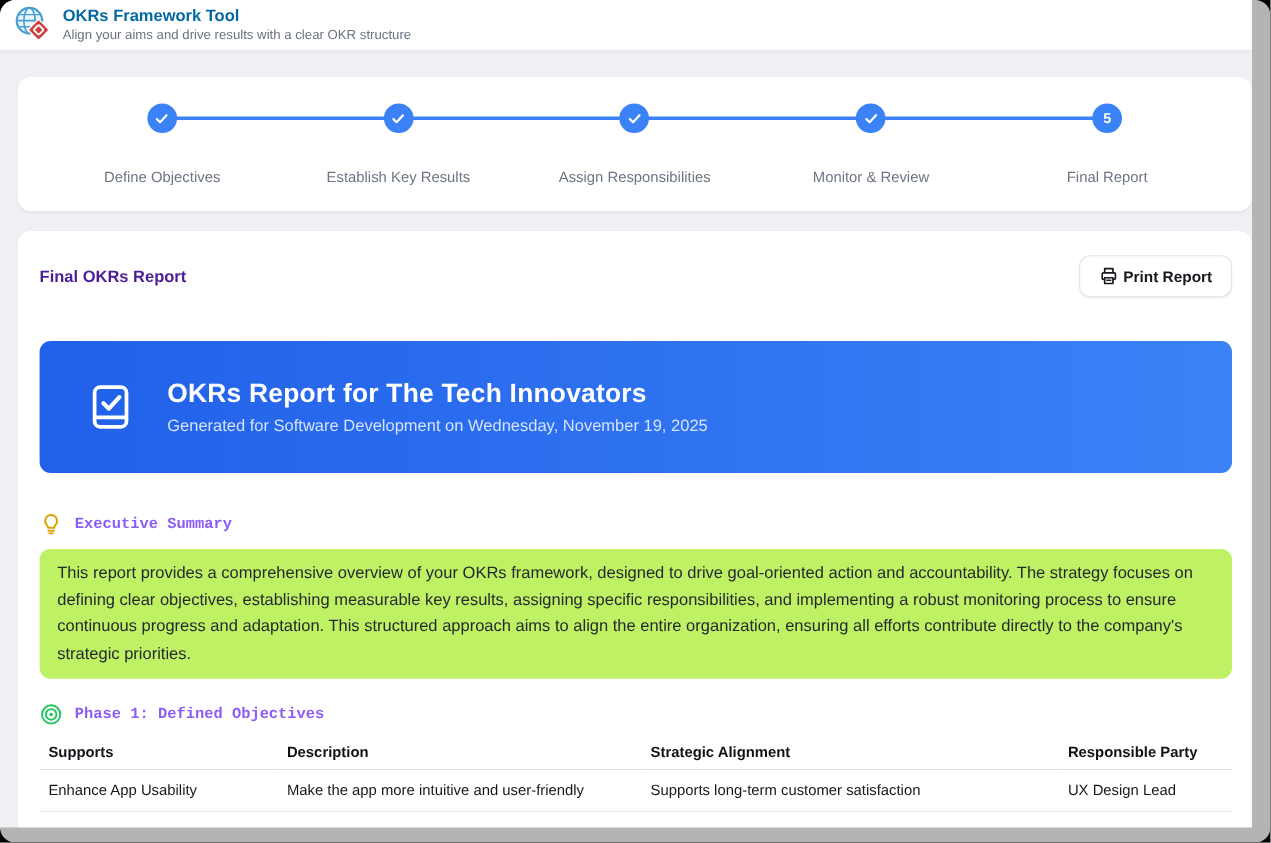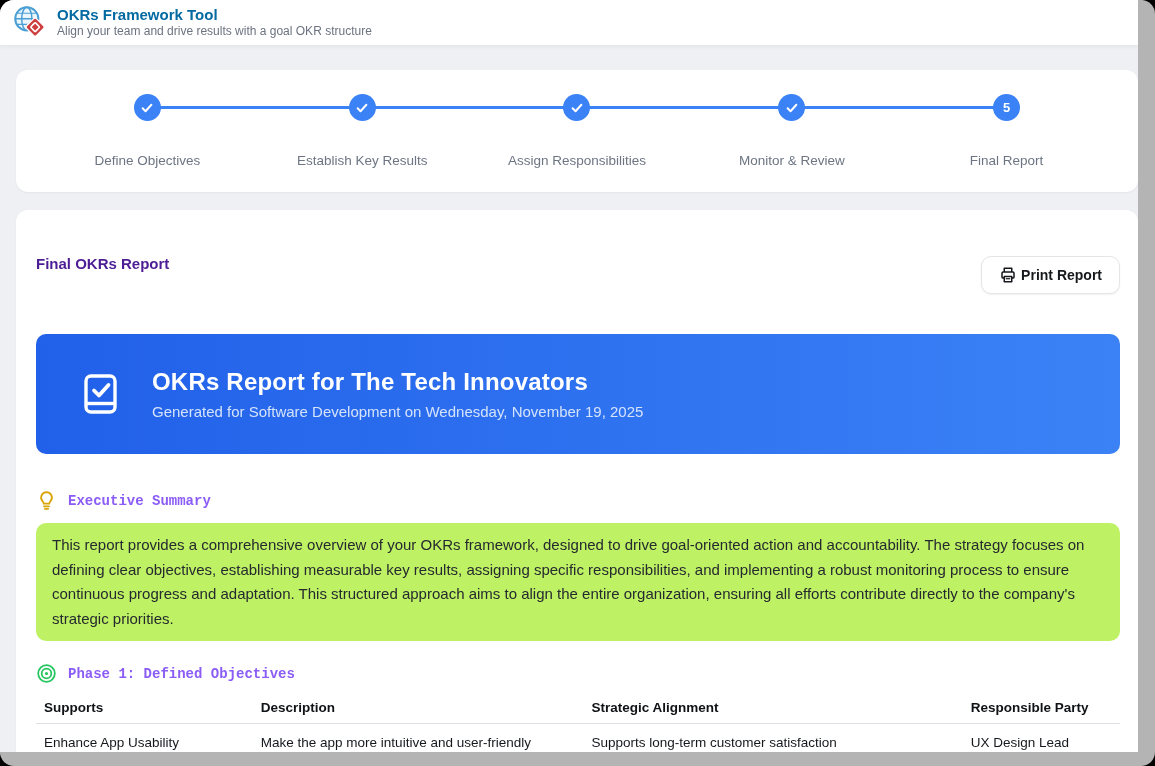--- a/index.html
+++ b/index.html
@@ -56,21 +56,21 @@
   .step-label { margin-top: 32px; color: #6d7583; font-size: 13.5px; }
   
   .main-card { margin-top: 18px; padding: 22px 18px 60px 20px; min-height: 620px; border-radius: 12px 12px 0 0; }
   .report-header { display: flex; justify-content: space-between; align-items: center; }
   .report-title { font-size: 15px; font-weight: 700; color: #4c1d95; }
   .print-btn {
     display: flex; align-items: center; gap: 4px;
     background: #fff; border: 1px solid #e3e5e8; border-radius: 10px;
     padding: 9px 17px; font-family: inherit;
     font-size: 14px; font-weight: 700; color: #15181c;
-    box-shadow: 0 1px 2px rgba(0,0,0,.06); cursor: pointer; margin-top: 24px;
+    box-shadow: 0 1px 2px rgba(0,0,0,.06); cursor: pointer;
   }
   .banner {
     margin-top: 40px; border-radius: 10px;
     background: linear-gradient(90deg, #2160e9, #3b82f6);
     height: 120px; padding: 0 40px 0 42px;
     display: flex; align-items: center; gap: 28px; color: #fff;
   }
   .banner-title { font-size: 24px; font-weight: 700; letter-spacing: .2px; }
   .banner-sub { font-size: 15px; color: #d4e3fb; margin-top: 7px; }
   .section-head { display: flex; align-items: center; gap: 11px; }
@@ -103,21 +103,21 @@
       <circle cx="16" cy="16" r="12.5" fill="#eaf5fc" stroke="#4a9fd4" stroke-width="2.2"></circle>
       <ellipse cx="16" cy="16" rx="5.5" ry="12.5" fill="none" stroke="#4a9fd4" stroke-width="1.6"></ellipse>
       <line x1="3.5" y1="16" x2="28.5" y2="16" stroke="#4a9fd4" stroke-width="1.6"></line>
       <line x1="5.5" y1="10" x2="26.5" y2="10" stroke="#4a9fd4" stroke-width="1.3"></line>
       <line x1="5.5" y1="22" x2="26.5" y2="22" stroke="#4a9fd4" stroke-width="1.3"></line>
       <rect x="17.5" y="17.5" width="15" height="15" rx="2" transform="rotate(45 25 25)" fill="#cf3e3e" stroke="#fff" stroke-width="1.4"></rect>
       <rect x="21.5" y="21.5" width="7" height="7" rx="1" transform="rotate(45 25 25)" fill="none" stroke="#fff" stroke-width="1.8"></rect>
     </svg>
     <div class="header-text">
       <div class="app-title">OKRs Framework Tool</div>
-      <div class="app-subtitle">Align your team and drive results with a goal OKR structure</div>
+      <div class="app-subtitle">Align your aims and drive results with a clear OKR structure</div>
     </div>
   </header>
 
   <div class="page">
 
     <section class="card stepper-card">
       <div class="steps-row">
         <div class="track"></div>
 
         <div class="step">

